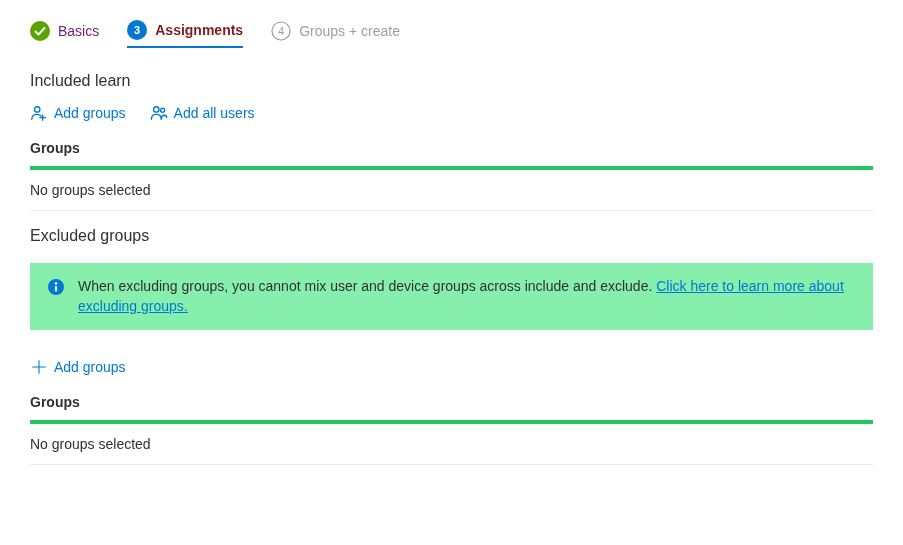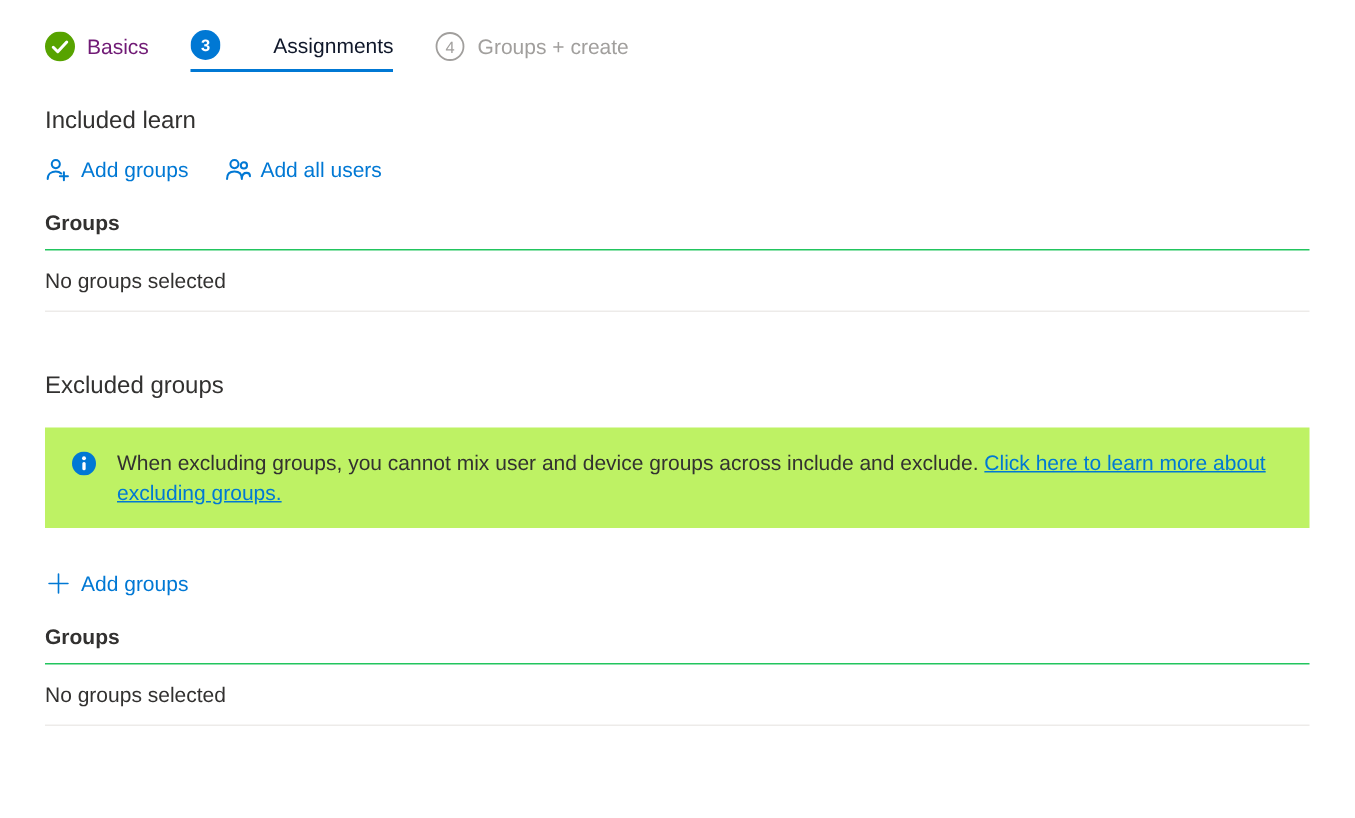--- a/index.html
+++ b/index.html
@@ -34,23 +34,22 @@
       flex-shrink: 0;
     }
     .tab-label {
       font-size: 14px;
     }
     .tab.completed .tab-label { color: #701a75; }
     .tab.active {
       border-bottom: 2px solid #0078d4;
     }
     .tab.active .tab-label {
-      color: #0f172a;
-      font-weight: 400;
-      margin-left: 27px;
+      color: #7f1d1d;
+      font-weight: 700;
     }
     .tab.pending .tab-label { color: #a19f9d; }
     .section-title {
       font-size: 16px;
       font-weight: 400;
       color: #323130;
       margin: 18px 0 14px 0;
     }
     .action-row {
       display: flex;
@@ -70,31 +69,31 @@
       width: 18px;
       height: 18px;
       display: inline-flex;
       align-items: center;
       justify-content: center;
     }
     .groups-header {
       font-weight: 600;
       font-size: 14px;
       padding-bottom: 10px;
-      border-bottom: 1px solid #22c55e;
+      border-bottom: 4px solid #22c55e;
       color: #323130;
     }
     .groups-empty {
       padding: 12px 0;
       border-bottom: 1px solid #edebe9;
       color: #323130;
       font-size: 14px;
     }
     .info-box {
-      background: #bef264;
+      background: #86efac;
       padding: 14px 18px;
       display: flex;
       gap: 14px;
       margin: 18px 0 28px 0;
     }
     .info-box .icon {
       width: 16px;
       height: 16px;
       flex-shrink: 0;
       margin-top: 2px;
@@ -185,21 +184,21 @@
         <path d="M12.5 16 C12.8 13.5 14 12.5 16 12.5 C17.5 12.5 18.5 13.5 18.5 15" class="icon-blue" stroke-linecap="round"></path>
       </svg>
     </span>
     <span>Add all users</span>
   </div>
 </div>
 
 <div class="groups-header">Groups</div>
 <div class="groups-empty">No groups selected</div>
 
-<div class="section-title" style="margin-top:41px">Excluded groups</div>
+<div class="section-title" style="margin-top:16px">Excluded groups</div>
 
 <div class="info-box">
   <span class="icon">
     <svg viewBox="0 0 16 16" width="16" height="16">
         <circle class="icon-blue-fill" cx="8" cy="8" r="8"></circle>
         <circle cx="8" cy="4.5" r="1.3" fill="#fff"></circle>
         <rect x="6.9" y="7" width="2.2" height="5.5" rx="1" fill="#fff"></rect>
       </svg>
   </span>
   <div class="info-text">

